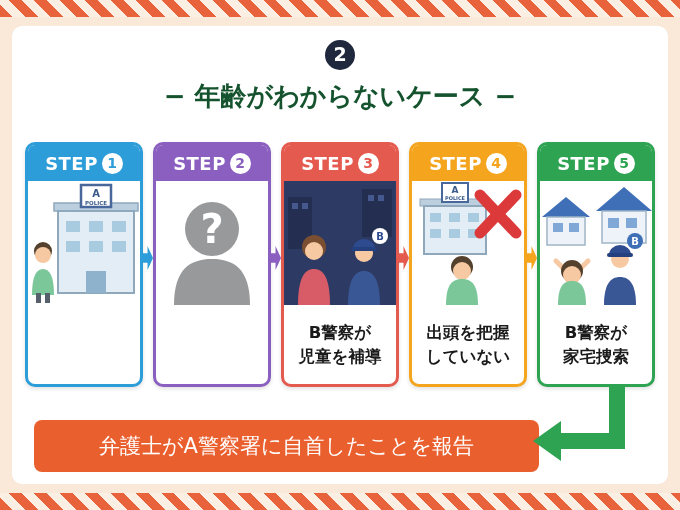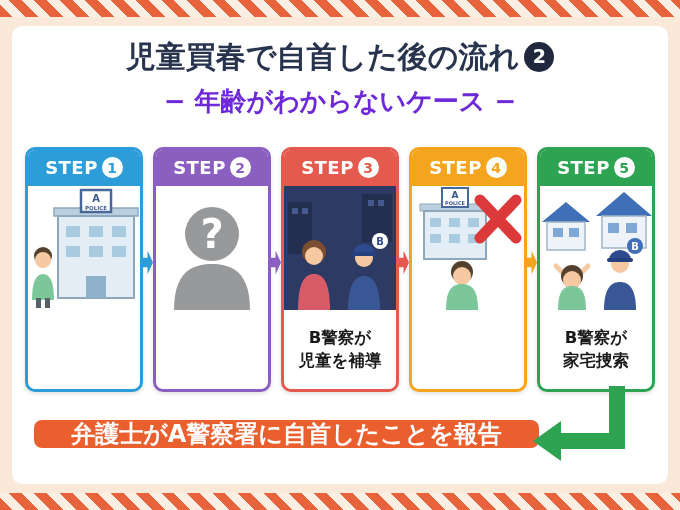--- a/index.html
+++ b/index.html
@@ -10,52 +10,51 @@
             background:repeating-linear-gradient(45deg,#E8623B 0 9px,#FBEFE3 9px 18px); }
   .stripe.top { top:0; }
   .stripe.bottom { bottom:0; }
   .white-card { position:absolute; left:12px; top:26px; width:656px; height:458px;
                 background:#FFFFFF; border-radius:10px; }
   .title-row { margin-top:14px; display:flex; justify-content:center; align-items:center; gap:5px;
                font-weight:bold; font-size:30px; color:#28334E; line-height:1.15; }
   .title-badge { width:30px; height:30px; background:#20283E; color:#FFFFFF; border-radius:50%;
                  display:inline-flex; align-items:center; justify-content:center;
                  font-size:19px; font-weight:bold; flex:none; }
-  .subtitle { margin-top:9px; text-align:center; font-weight:bold; font-size:26px; color:#6d28d9; }
+  .subtitle { margin-top:9px; text-align:center; font-weight:bold; font-size:26px; color:#14532d; }
   .steps-row { display:flex; justify-content:center; align-items:flex-start; margin-top:28px; }
   .step-card { width:118px; height:245px; border:3px solid var(--c); border-radius:10px;
                background:#FFFFFF; overflow:hidden; display:flex; flex-direction:column;
                box-shadow:0 2px 4px rgba(0,0,0,0.12); flex:none; }
   .step-header { background:var(--c); height:36px; display:flex; align-items:center; justify-content:center;
                  gap:4px; color:#FFFFFF; font-weight:bold; font-size:18px; flex:none; letter-spacing:0.5px; }
   .step-num { width:21px; height:21px; border-radius:50%; background:#FFFFFF; color:var(--c);
               font-size:14px; font-weight:bold; display:flex; align-items:center; justify-content:center; flex:none; }
   .step-image { height:124px; flex:none; }
   .step-image svg { display:block; width:100%; height:100%; }
   .step-caption { flex:1; display:flex; align-items:center; justify-content:center; text-align:center;
                   font-weight:bold; font-size:16.5px; line-height:1.4; white-space:pre-line; color:#1A1A1A; }
   .connector { width:10px; height:24px; margin-top:104px; flex:none;
                clip-path:polygon(0 30%, 45% 30%, 45% 0, 100% 50%, 45% 100%, 45% 70%, 0 70%); }
   .c1 { background:#2D9DD9; } .c2 { background:#8A5FC0; } .c3 { background:#E55A4E; } .c4 { background:#F4A51D; }
-  .banner { position:absolute; left:22px; top:394px; width:505px; height:28px; background:#EA5F2E;
-            border-radius:8px; color:#FFFFFF; font-weight:bold; font-size:24px;
+  .banner { position:absolute; left:22px; top:394px; width:505px; height:52px; background:#EA5F2E;
+            border-radius:8px; color:#FFFFFF; font-weight:normal; font-size:21px;
             display:flex; align-items:center; justify-content:center; }
   .green-arrow { position:absolute; left:505px; top:360px; width:150px; height:80px; }
 </style>
 </head>
 <body>
 
 <div class="page">
   <div class="stripe top"></div>
   <div class="stripe bottom"></div>
 
   <div class="white-card">
 
     <div class="title-row">
-      <span>児童買春で自首した後の流れ</span>
       <span class="title-badge">2</span>
     </div>
     <div class="subtitle">− 年齢がわからないケース −</div>
 
     <div class="steps-row">
 
       <div class="step-card" style="--c:#2D9DD9">
         <div class="step-header">
           <span>STEP</span>
           <span class="step-num">1</span>
@@ -163,20 +162,22 @@
               <line x1="68" y1="14" x2="104" y2="52" stroke="#DC3A3A" stroke-width="11" stroke-linecap="round"></line>
               <line x1="104" y1="14" x2="68" y2="52" stroke="#DC3A3A" stroke-width="11" stroke-linecap="round"></line>
             </g>
             <g>
               <circle cx="50" cy="86" r="11" fill="#54412D"></circle>
               <circle cx="50" cy="90" r="9" fill="#F7C9A2"></circle>
               <path d="M34,124 C34,104 40,98 50,98 C60,98 66,104 66,124 Z" fill="#7CC79A"></path>
             </g>
           </svg>
         </div>
+        <div class="step-caption">出頭を把握
+していない</div>
       </div>
 
       <div class="connector c4"></div>
 
       <div class="step-card" style="--c:#2EA351">
         <div class="step-header">
           <span>STEP</span>
           <span class="step-num">5</span>
         </div>
         <div class="step-image">

